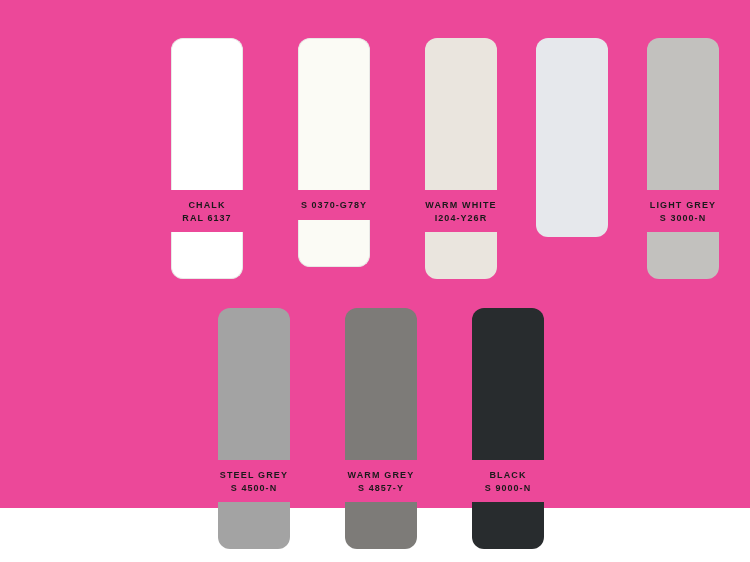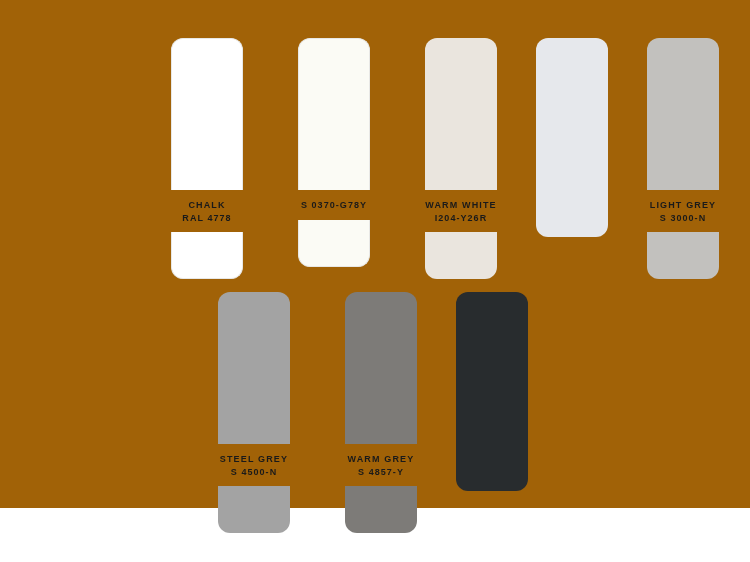--- a/index.html
+++ b/index.html
@@ -11,36 +11,36 @@
     height: 562px;
     background: #ffffff;
     font-family: "Liberation Sans", sans-serif;
     overflow: hidden;
   }
 
   #palette-board {
     position: relative;
     width: 750px;
     height: 508px;
-    background: #a16207;
+    background: #ec4899;
   }
 
   .swatch-row {
     position: absolute;
     display: flex;
   }
 
   #row-light {
     left: 155px;
     top: 38px;
   }
 
   #row-dark {
     left: 202px;
-    top: 292px;
+    top: 308px;
   }
 
   .swatch-col {
     display: flex;
     flex-direction: column;
     align-items: center;
     margin-right: 23px;
   }
 
   .swatch-col:last-child {
@@ -103,21 +103,21 @@
 </head>
 <body>
 
 <div id="palette-board">
 
   <div class="swatch-row" id="row-light">
       <div class="swatch-col bordered">
         <div class="chip-top" style="background: rgb(255, 255, 255);"></div>
         <div class="label-block">
           <div class="label-name">CHALK</div>
-          <div class="label-code">RAL 4778</div>
+          <div class="label-code">RAL 6137</div>
         </div>
         <div class="chip-bottom" style="background: rgb(255, 255, 255);"></div>
       </div>
       <div class="swatch-col bordered">
         <div class="chip-top" style="background: rgb(251, 251, 245);"></div>
         <div class="label-block">
           <div class="label-code">S 0370-G78Y</div>
         </div>
         <div class="chip-bottom" style="background: rgb(251, 251, 245);"></div>
       </div>
@@ -155,17 +155,21 @@
       <div class="swatch-col">
         <div class="chip-top" style="background: rgb(125, 123, 120);"></div>
         <div class="label-block">
           <div class="label-name">WARM GREY</div>
           <div class="label-code">S 4857-Y</div>
         </div>
         <div class="chip-bottom" style="background: rgb(125, 123, 120);"></div>
       </div>
       <div class="swatch-col">
         <div class="chip-top" style="background: rgb(40, 44, 46);"></div>
+        <div class="label-block">
+          <div class="label-name">BLACK</div>
+          <div class="label-code">S 9000-N</div>
+        </div>
         <div class="chip-bottom" style="background: rgb(40, 44, 46);"></div>
       </div>
     </div>
 
 </div>
 
 </body></html>

